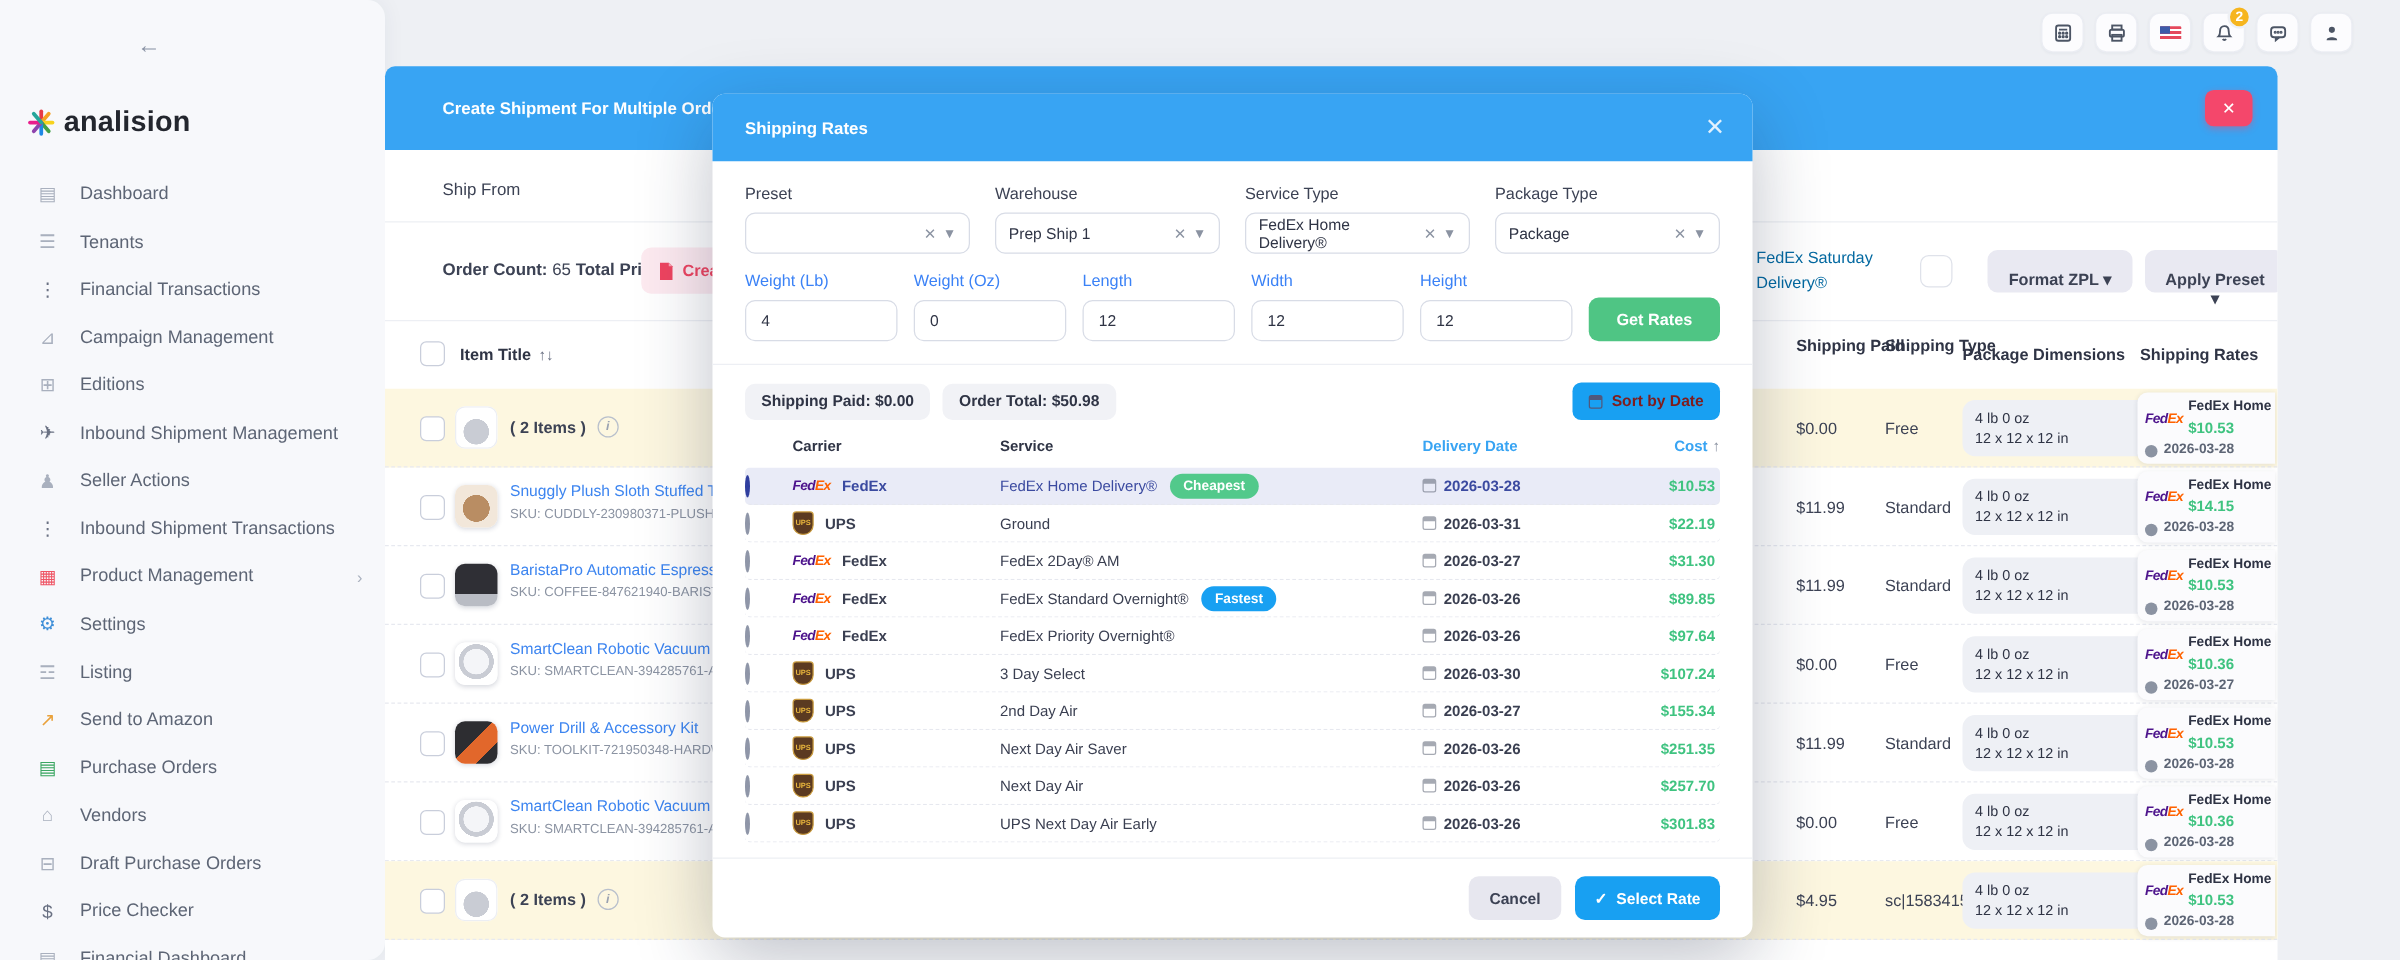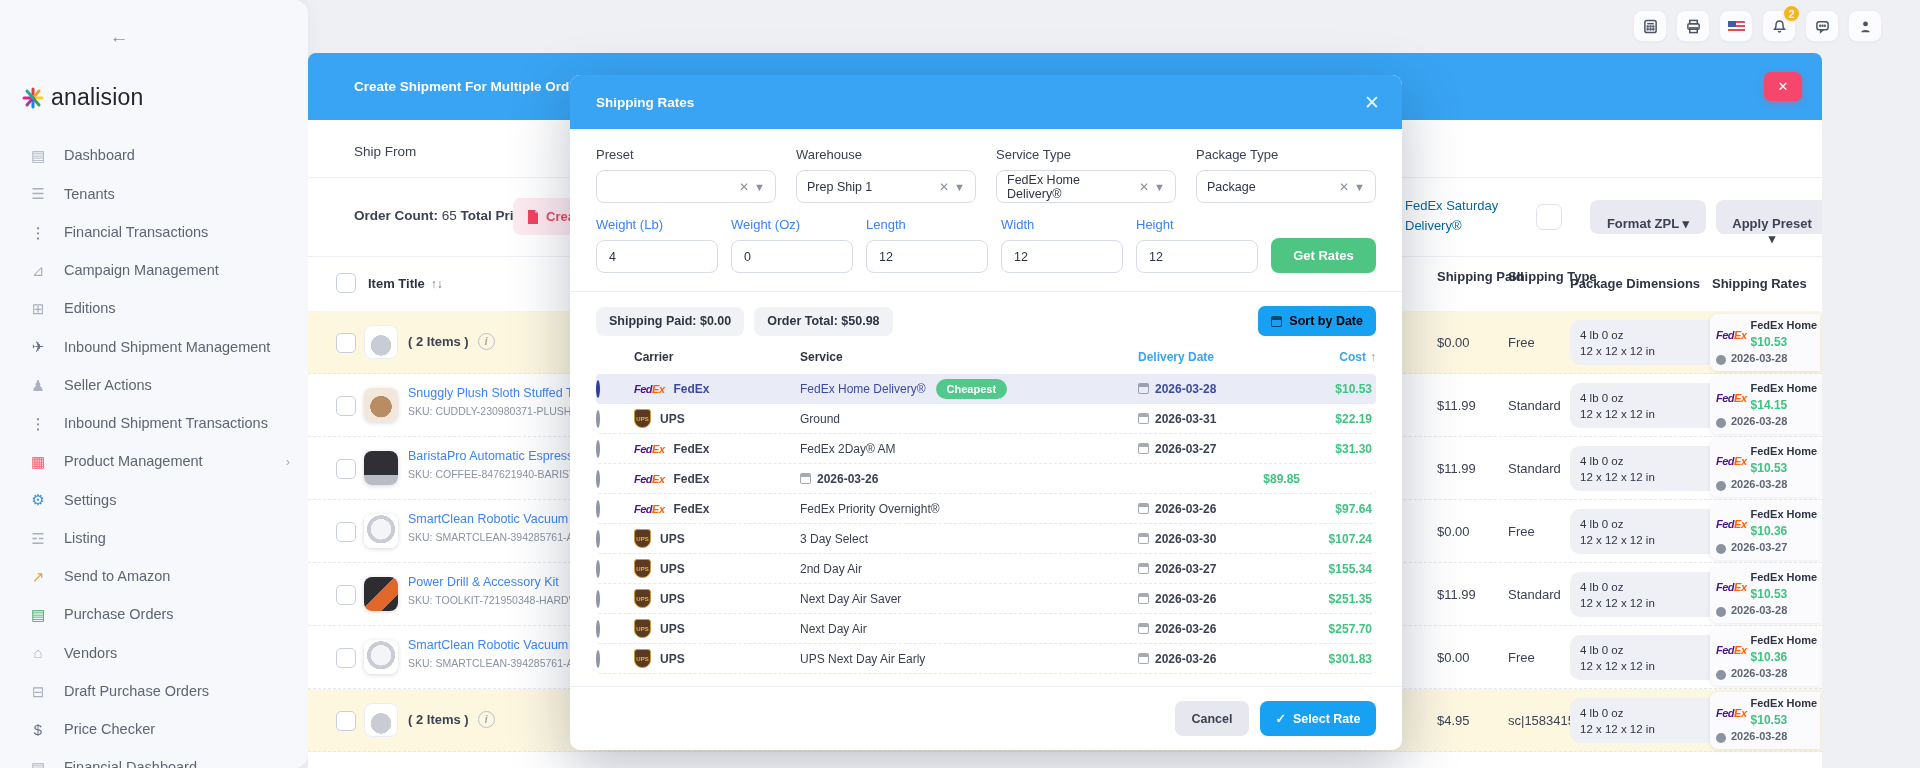--- a/index.html
+++ b/index.html
@@ -3,21 +3,21 @@
 <meta charset="utf-8">
 <style>
   * { margin:0; padding:0; box-sizing:border-box; }
   html,body { width:1920px; height:768px; overflow:hidden; }
   body { background:#eef0f4; font-family:"Liberation Sans", sans-serif; color:#3c4254; position:relative; }
 
   
   .sidebar { position:absolute; left:0; top:0; width:308px; height:768px; background:#f7f8fb; box-shadow:0 0 18px rgba(40,50,80,.06); border-radius:0 14px 14px 0; padding:22px 0 0 0; }
   .back-btn { position:absolute; left:104px; top:22px; width:30px; height:30px; border:none; background:transparent; color:#8a93a5; font-size:19px; cursor:pointer; }
   .brand { display:flex; align-items:center; gap:7px; padding:62px 0 0 22px; }
-  .brand-text { font-size:23px; font-weight:normal; color:#23262e; letter-spacing:.2px; }
+  .brand-text { font-size:23px; font-weight:bold; color:#23262e; letter-spacing:.2px; }
   .menu { margin-top:26px; display:flex; flex-direction:column; }
   .menu-item { display:flex; align-items:center; gap:16px; padding:9px 18px 9px 28px; color:#5d6575; font-size:14.5px; cursor:pointer; line-height:1.35; }
   .menu-item .mi-icon { width:20px; text-align:center; font-size:15px; color:#a9b0be; flex:0 0 20px; }
   .menu-item .chev { margin-left:auto; color:#a9b0be; font-size:13px; }
 
   
   .topbar { position:absolute; top:10px; right:38px; display:flex; gap:9px; }
   .icon-btn { position:relative; width:34px; height:32px; background:#fcfcfe; border:1px solid #ebedf3; border-radius:9px; display:flex; align-items:center; justify-content:center; cursor:pointer; box-shadow:0 1px 2px rgba(30,40,70,.04); }
   .icon-btn svg { stroke:#4c5565; fill:none; stroke-width:1.6; }
   .badge { position:absolute; top:-7px; right:-6px; min-width:19px; height:19px; border-radius:50%; background:#f6b51e; color:#fff; font-size:11px; font-weight:bold; display:flex; align-items:center; justify-content:center; border:2px solid #eef0f4; }
@@ -90,21 +90,21 @@
   .select { height:33px; border:1px solid #d8dce6; border-radius:8px; display:flex; align-items:center; padding:0 10px; font-size:12.5px; color:#2f3445; cursor:pointer; background:#fff; }
   .select .sx { margin-left:auto; color:#8b93a2; font-size:12px; padding:0 5px; }
   .select .sc { color:#8b93a2; font-size:11px; }
   .dims-row { display:flex; gap:13px; margin-top:14px; align-items:flex-end; }
   .dim-label { font-size:13px; color:#3b82f6; margin-bottom:8px; }
   .dim-input { width:122px; height:33px; border:1px solid #d8dce6; border-radius:8px; padding:0 12px; font-size:12.5px; color:#2f3445; font-family:inherit; }
   .get-rates { margin-left:auto; width:124px; height:35px; background:#4fc584; color:#fff; border:none; border-radius:8px; font-weight:bold; font-size:13px; cursor:pointer; }
   .modal-hr { height:1px; background:#edeff4; margin:18px -26px 0 -26px; }
   .chips-row { display:flex; align-items:center; gap:10px; margin-top:14px; }
   .chip { background:#f1f2f6; border-radius:8px; height:29px; display:flex; align-items:center; padding:0 13px; font-size:12.5px; font-weight:bold; color:#2f3445; }
-  .sort-btn { margin-left:auto; height:30px; background:#18a0f2; color:#000000; border:none; border-radius:7px; font-size:12.5px; font-weight:bold; padding:0 13px; display:flex; align-items:center; gap:7px; cursor:pointer; }
+  .sort-btn { margin-left:auto; height:30px; background:#18a0f2; color:#7f1d1d; border:none; border-radius:7px; font-size:12.5px; font-weight:bold; padding:0 13px; display:flex; align-items:center; gap:7px; cursor:pointer; }
   .rt-head { display:grid; grid-template-columns:38px 166px 338px 166px 1fr; align-items:center; height:34px; margin-top:4px; font-size:12px; font-weight:bold; color:#2f3445; }
   .rt-head .h-date, .rt-head .h-cost { color:#38a4f3; cursor:pointer; }
   .rt-head .h-cost { text-align:right; }
   .up-arrow { color:#8b93a2; margin-left:4px; }
   .rt-row { display:grid; grid-template-columns:38px 166px 338px 166px 1fr; align-items:center; height:30px; border-bottom:1px dashed #e6e8ef; font-size:12px; color:#3a3f51; border-radius:4px; }
   .rt-row.sel { background:#e9ebf7; }
   .radio { width:16px; height:16px; border:2px solid #8f96a8; border-radius:50%; background:#fff; cursor:pointer; }
   .rt-row.sel .radio { border-color:#303f9f; box-shadow:inset 0 0 0 2.5px #fff, inset 0 0 0 8px #303f9f; }
   .c-carrier { display:flex; align-items:center; gap:9px; font-weight:bold; }
   .rt-row.sel .c-carrier, .rt-row.sel .c-service, .rt-row.sel .c-date { color:#3b4aa0; }
@@ -517,20 +517,24 @@
             <span>2026-03-27</span>
           </span>
           <span class="c-cost">$31.30</span>
         </div>
         <div class="rt-row">
           <span><span class="radio"></span></span>
           <span class="c-carrier">
             <span class="fedex-logo"><span class="fd">Fed</span><span class="ex">Ex</span></span>
             <span>FedEx</span>
           </span>
+          <span class="c-service">
+            <span>FedEx Standard Overnight®</span>
+            <span class="pill blue">Fastest</span>
+          </span>
           <span class="c-date">
             <span class="cal-ic" style="color:#5d6575"></span>
             <span>2026-03-26</span>
           </span>
           <span class="c-cost">$89.85</span>
         </div>
         <div class="rt-row">
           <span><span class="radio"></span></span>
           <span class="c-carrier">
             <span class="fedex-logo"><span class="fd">Fed</span><span class="ex">Ex</span></span>

